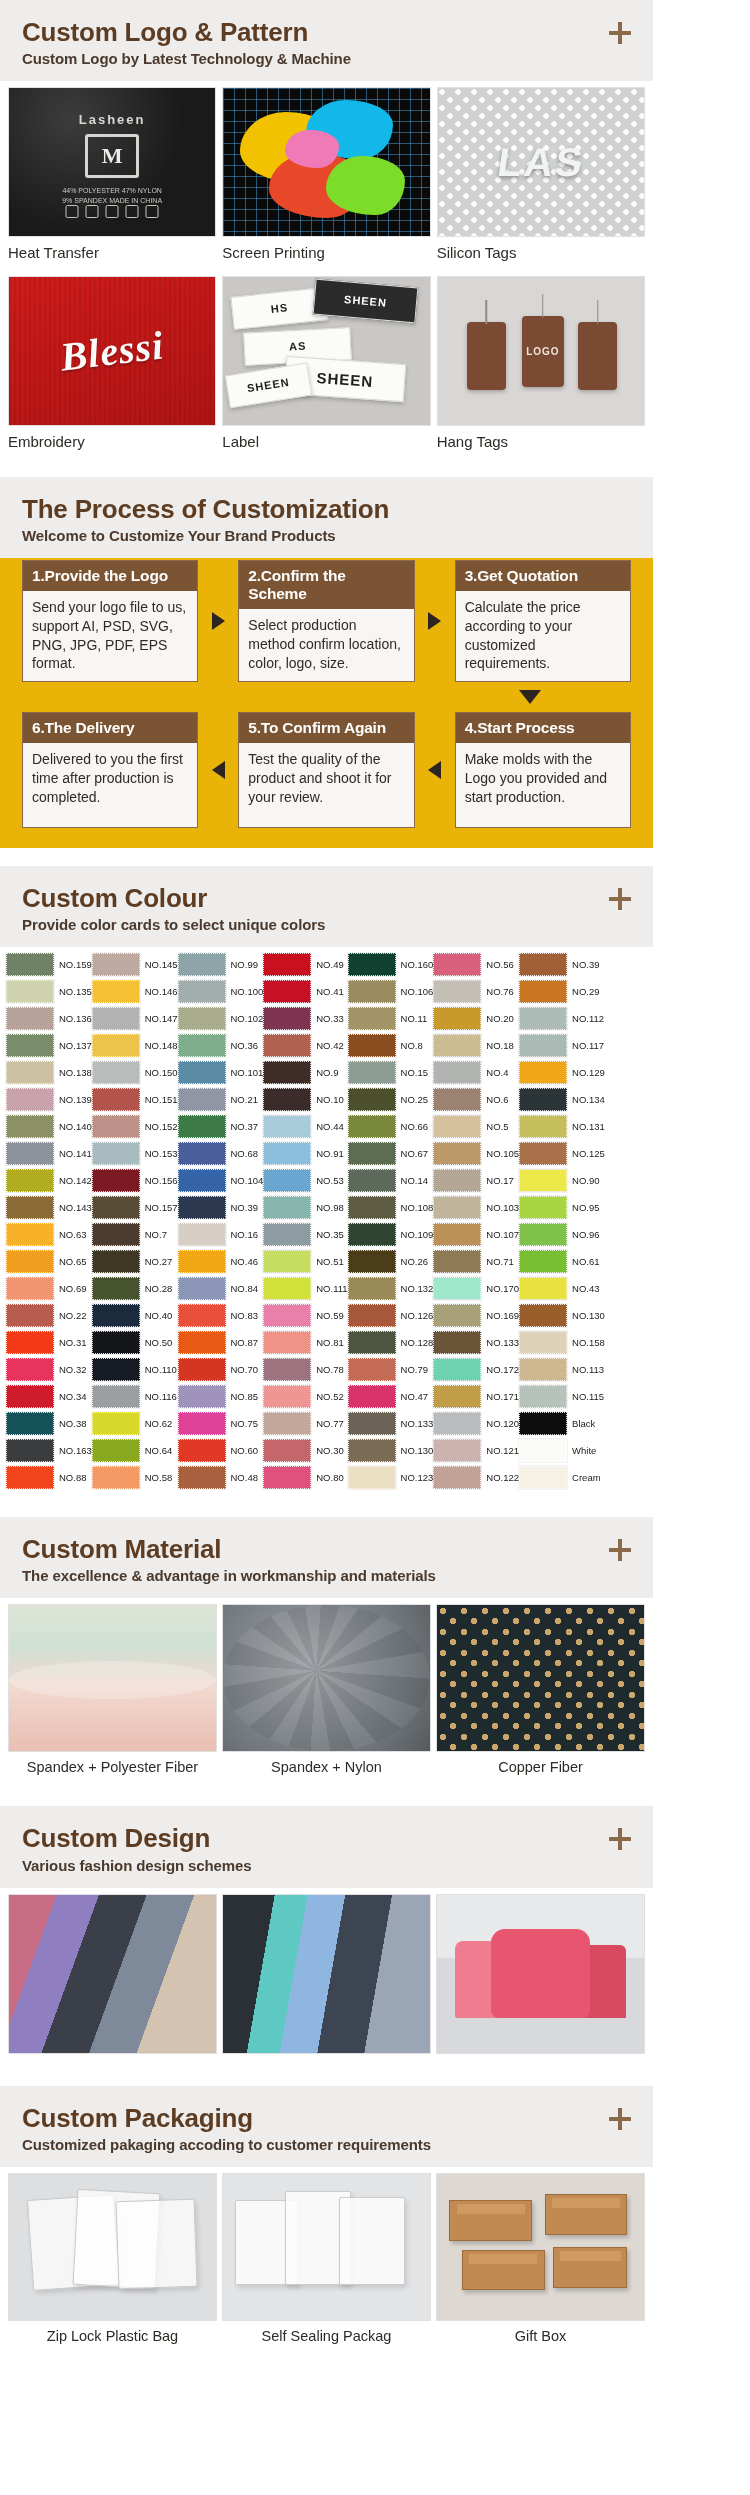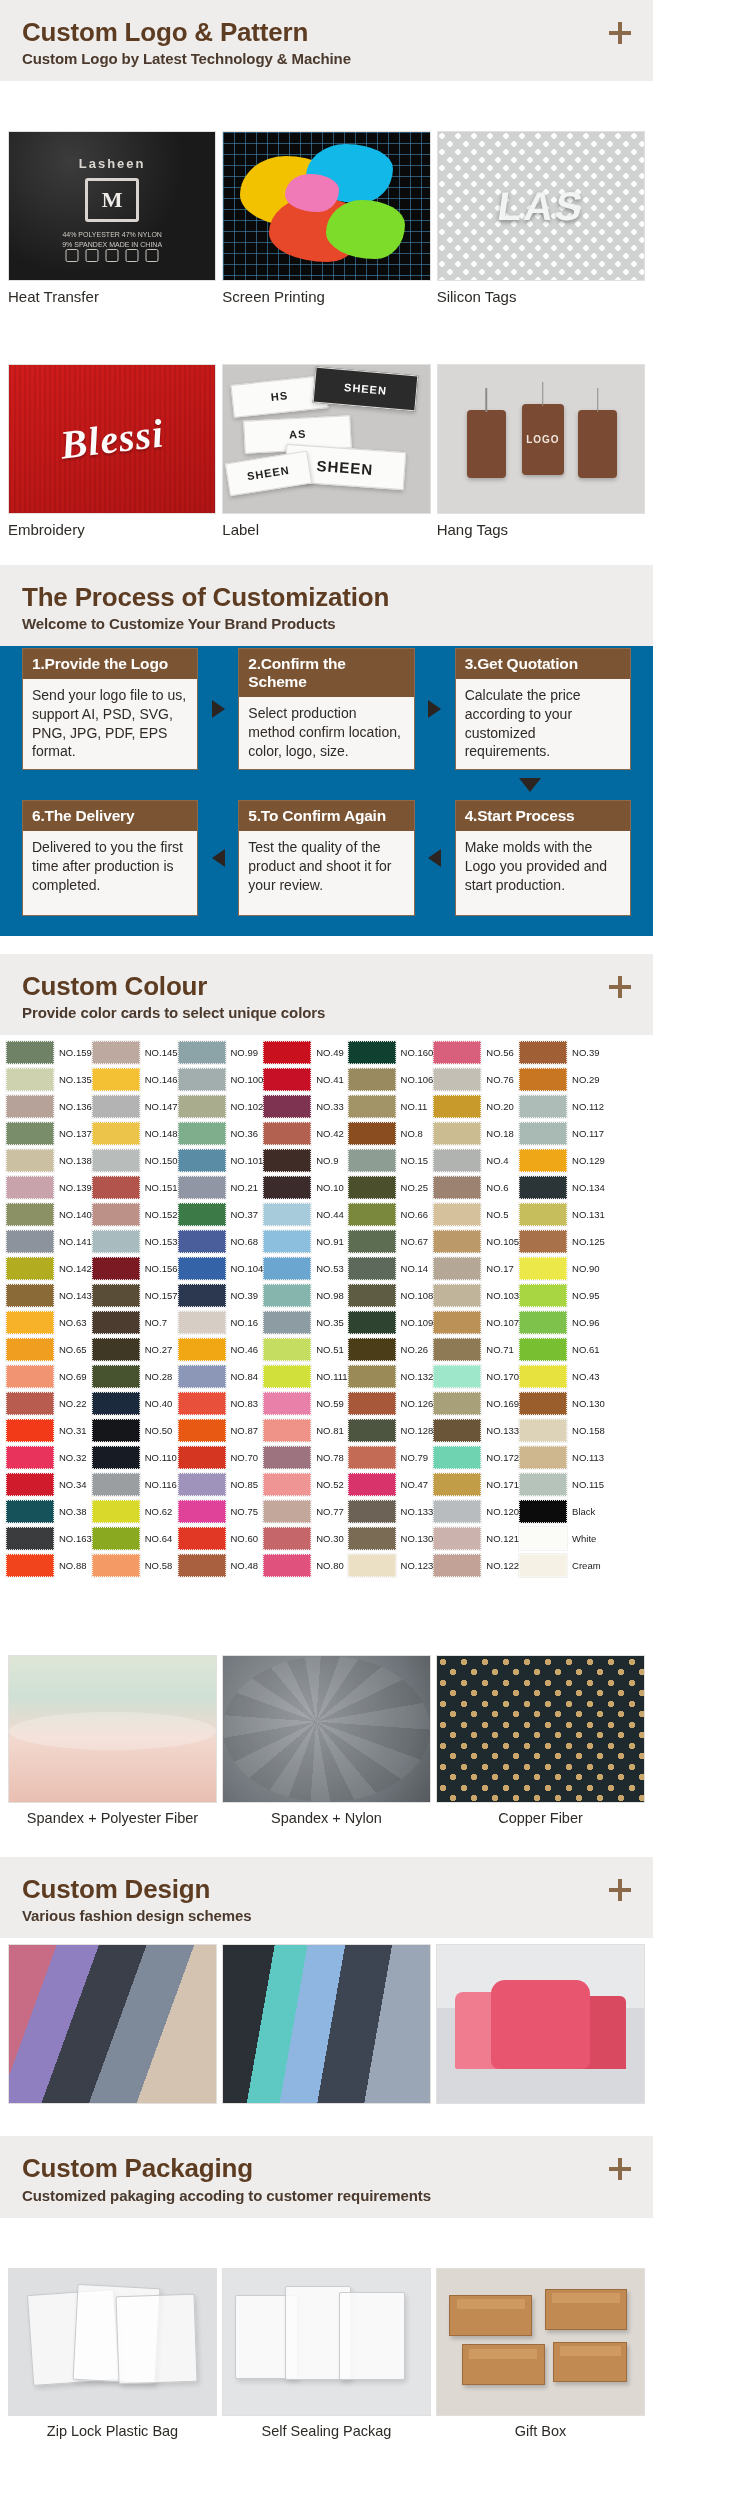--- a/index.html
+++ b/index.html
@@ -50,36 +50,36 @@
   .gap-lg { height:18px; background:#ffffff; }
 
   
   .tiles {
     display:grid;
     grid-template-columns: repeat(3, 1fr);
     gap:6px;
     padding:6px 8px 4px 8px;
     background:#fff;
   }
-  .tile { display:flex; flex-direction:column;margin-top:44px; }
+  .tile { display:flex; flex-direction:column; }
   .tile .ph {
     width:100%; height:150px;
     position:relative; overflow:hidden;
     border:1px solid #e2e0de;
   }
   .tile .cap {
     text-align:left;
     font-size:15px;
     color:#2e2a26;
     padding:7px 0 9px 0;
     font-weight:500;
   }
 
   
-  .proc-wrap { background:#0369a1; padding:2px 22px 20px 22px; }
+  .proc-wrap { background:#eab308; padding:2px 22px 20px 22px; }
   .proc-row { display:flex; align-items:stretch; }
   .proc-box {
     flex:1 1 0;
     border:1px solid #8a6a4b;
     background:#f7f6f5;
     display:flex; flex-direction:column;
     min-height:116px;
   }
   .proc-box .hd {
     background:#7b5533;
@@ -989,20 +989,25 @@
         </div>
         <div class="swatch-row">
           <span class="sw" style="background: rgb(245, 241, 228);"></span>
           <span class="sw-lbl">Cream</span>
         </div>
       </div>
     </div>
 
   <div class="gap-lg"></div>
 
+  <div class="sec-head">
+    <h2>Custom Material</h2>
+    <div class="sub">The excellence &amp; advantage in workmanship and materials</div>
+    <span class="plus"></span>
+  </div>
 
   <div class="tiles3">
     <div class="tile">
       <div class="ph img-poly">
           <span class="wave"></span>
         </div>
       <div class="cap">Spandex + Polyester Fiber</div>
     </div>
     <div class="tile">
       <div class="ph img-spandex">

